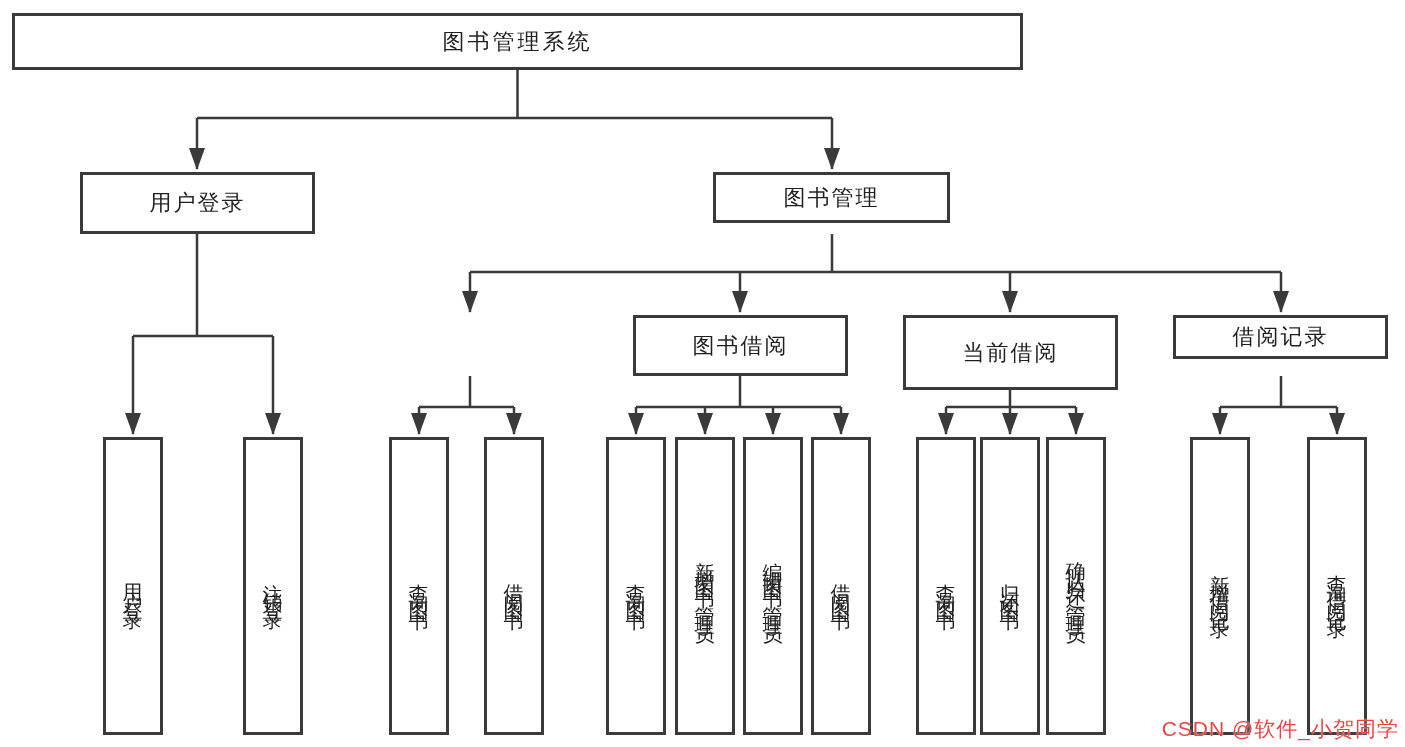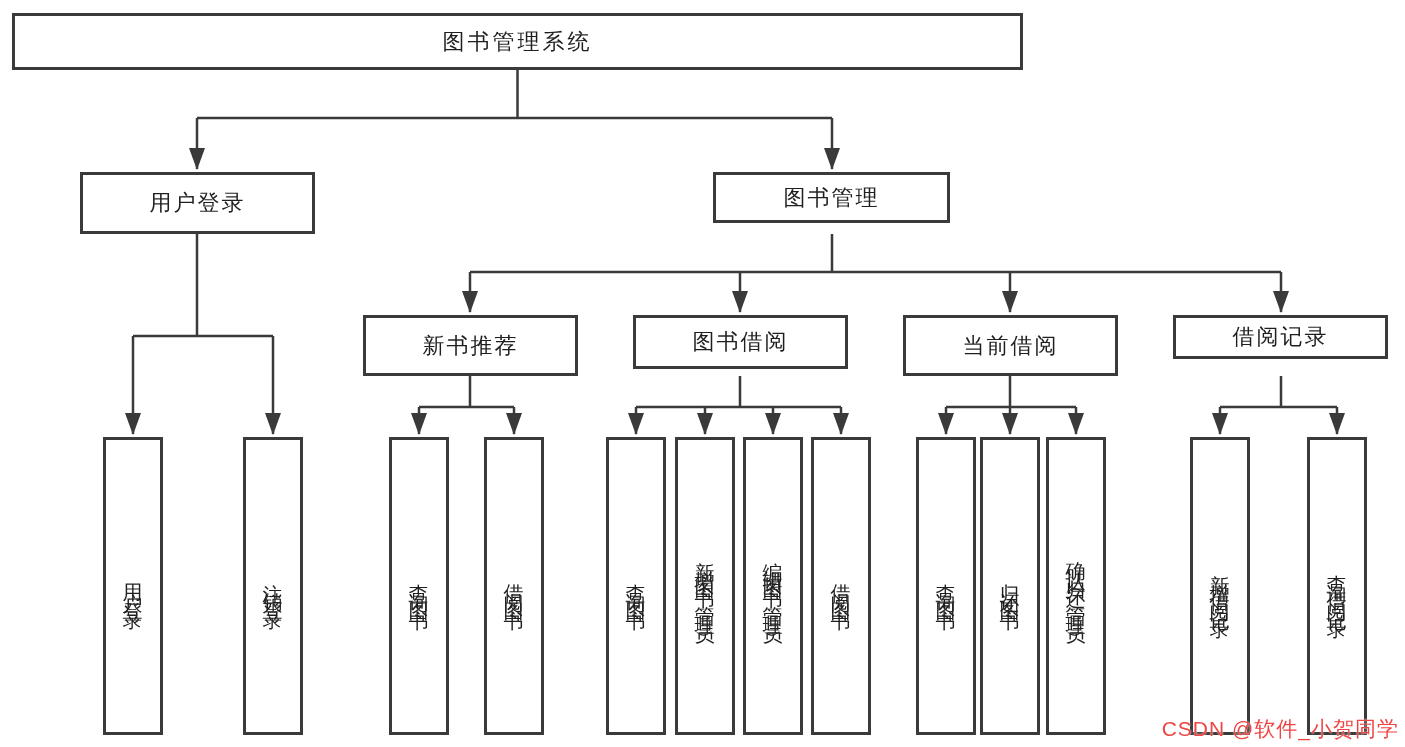--- a/index.html
+++ b/index.html
@@ -79,23 +79,22 @@
       <line x1="1220" y1="407" x2="1220" y2="434"></line>
       <line x1="1337" y1="407" x2="1337" y2="434"></line>
     </g>
   </svg>
 
   <div class="node hbox root" style="left:12px;top:13px;width:1011px;height:57px;">图书管理系统</div>
 
   <div class="node hbox" style="left:80px;top:172px;width:235px;height:62px;">用户登录</div>
   <div class="node hbox" style="left:713px;top:172px;width:237px;height:51px;">图书管理</div>
 
-  <div class="node hbox" style="left:363px;top:315px;width:215px;height:61px;">新书推荐</div>
-  <div class="node hbox" style="left:633px;top:315px;width:215px;height:54px;">图书借阅</div>
-  <div class="node hbox" style="left:903px;top:315px;width:215px;height:61px;text-align:right;">当前借阅</div>
+  <div class="node hbox" style="left:633px;top:315px;width:215px;height:61px;">图书借阅</div>
+  <div class="node hbox" style="left:903px;top:315px;width:215px;height:75px;text-align:right;">当前借阅</div>
   <div class="node hbox" style="left:1173px;top:315px;width:215px;height:44px;">借阅记录</div>
 
   <div class="node vbox" style="left:103px;">
     <span class="vtext">用户登录</span>
   </div>
   <div class="node vbox" style="left:243px;">
     <span class="vtext">注销登录</span>
   </div>
 
   <div class="node vbox" style="left:389px;">

